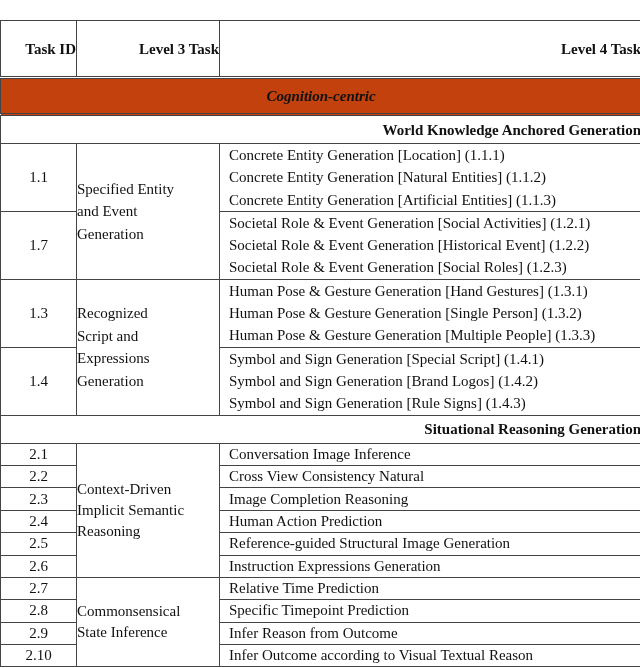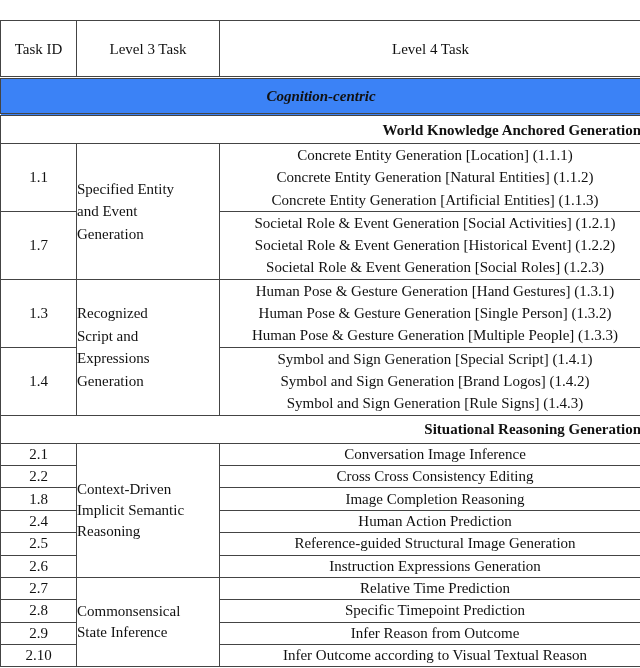--- a/index.html
+++ b/index.html
@@ -28,47 +28,47 @@
   table.tax td, table.tax th {
     border: 1.2px solid #444444;
     padding: 0;
     vertical-align: middle;
   }
   col.c1 { width: 76px; }
   col.c2 { width: 143px; }
   col.c3 { width: 422px; }
 
   th {
-    font-weight: normal;
-    text-align: center;
+    font-weight: bold;
+    text-align: right;
     height: 55px;
     margin-top: 44px;
   }
   tr.band td {
     height: 34px;
-    background: #3b82f6;
+    background: #c2410c;
     text-align: center;
     font-style: italic;
     font-weight: bold;
     border-top: 3px double #444;
     border-bottom: 3px double #444;
   }
   tr.section td {
     height: 27px;
     text-align: right;
     font-weight: bold;
   }
   td.id {
     text-align: center;
   }
   td.l3 {
     line-height: 22.5px;
   }
   td.l4 {
-    text-align: center;
+    text-align: left;
     padding-left: 9px !important;
     line-height: 22.3px;
   }
   td.l4 div {
     white-space: nowrap;
   }
   tr.grp td {
     height: 66px;
   }
   tr.single td {
@@ -154,24 +154,24 @@
       <td class="id">2.1</td>
       <td class="l3" rowspan="6">
         <div>Context-Driven</div>
         <div>Implicit Semantic</div>
         <div>Reasoning</div>
       </td>
       <td class="l4">Conversation Image Inference</td>
     </tr>
     <tr class="single">
       <td class="id">2.2</td>
-      <td class="l4">Cross Cross Consistency Editing</td>
-    </tr>
-    <tr class="single">
-      <td class="id">1.8</td>
+      <td class="l4">Cross View Consistency Natural</td>
+    </tr>
+    <tr class="single">
+      <td class="id">2.3</td>
       <td class="l4">Image Completion Reasoning</td>
     </tr>
     <tr class="single">
       <td class="id">2.4</td>
       <td class="l4">Human Action Prediction</td>
     </tr>
     <tr class="single">
       <td class="id">2.5</td>
       <td class="l4">Reference-guided Structural Image Generation</td>
     </tr>

